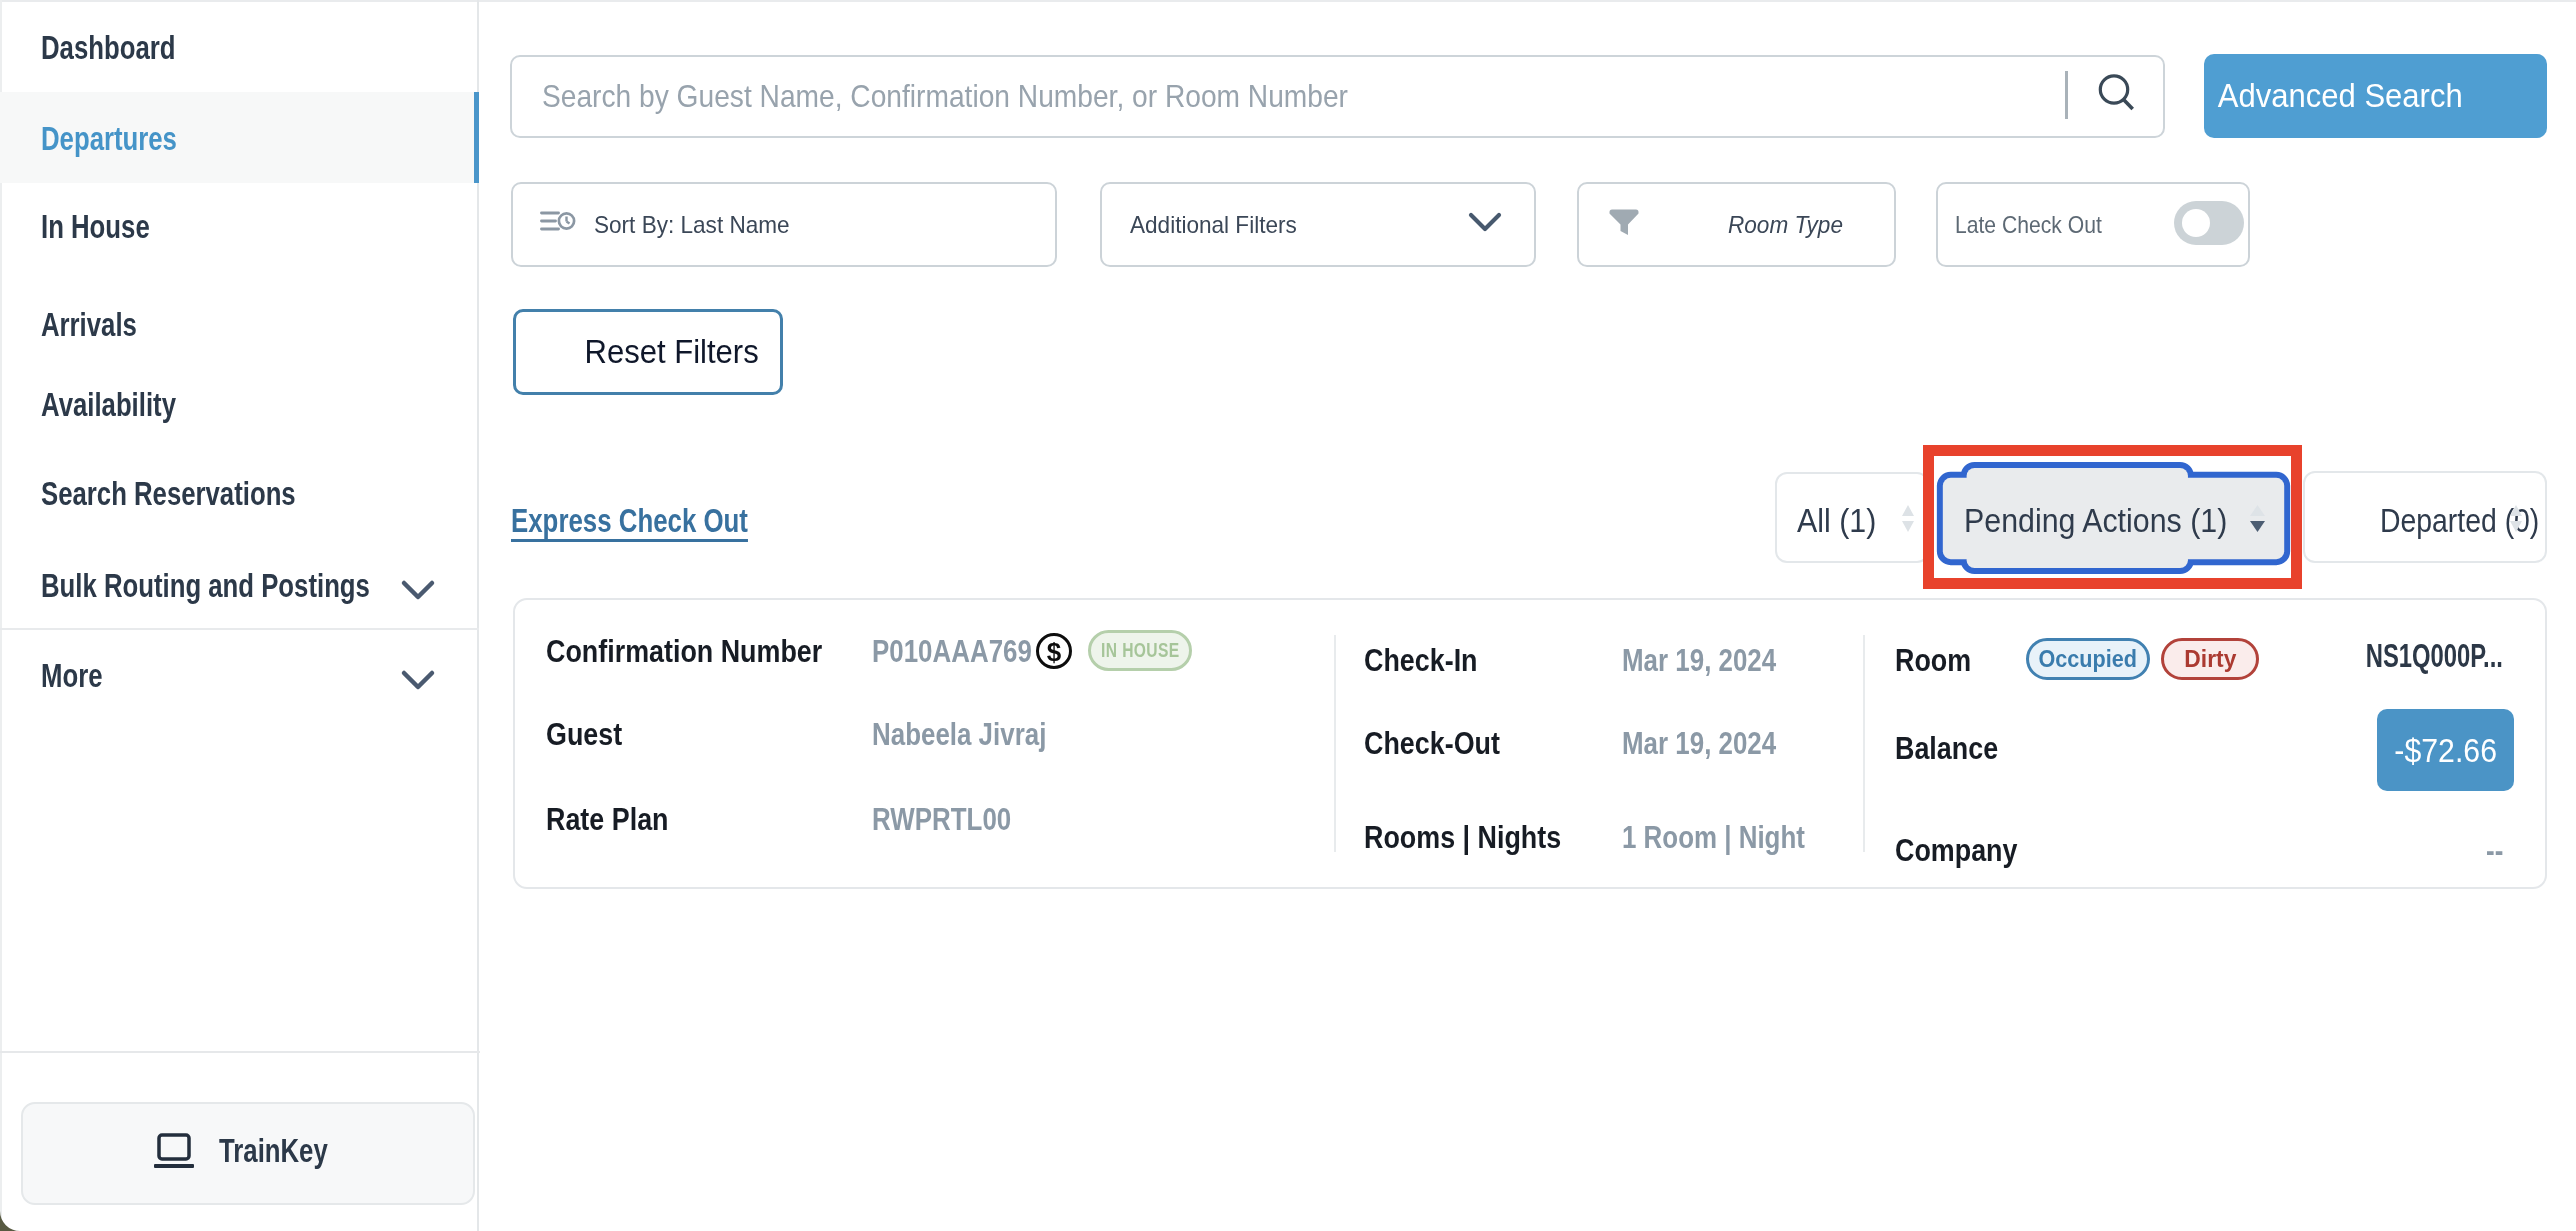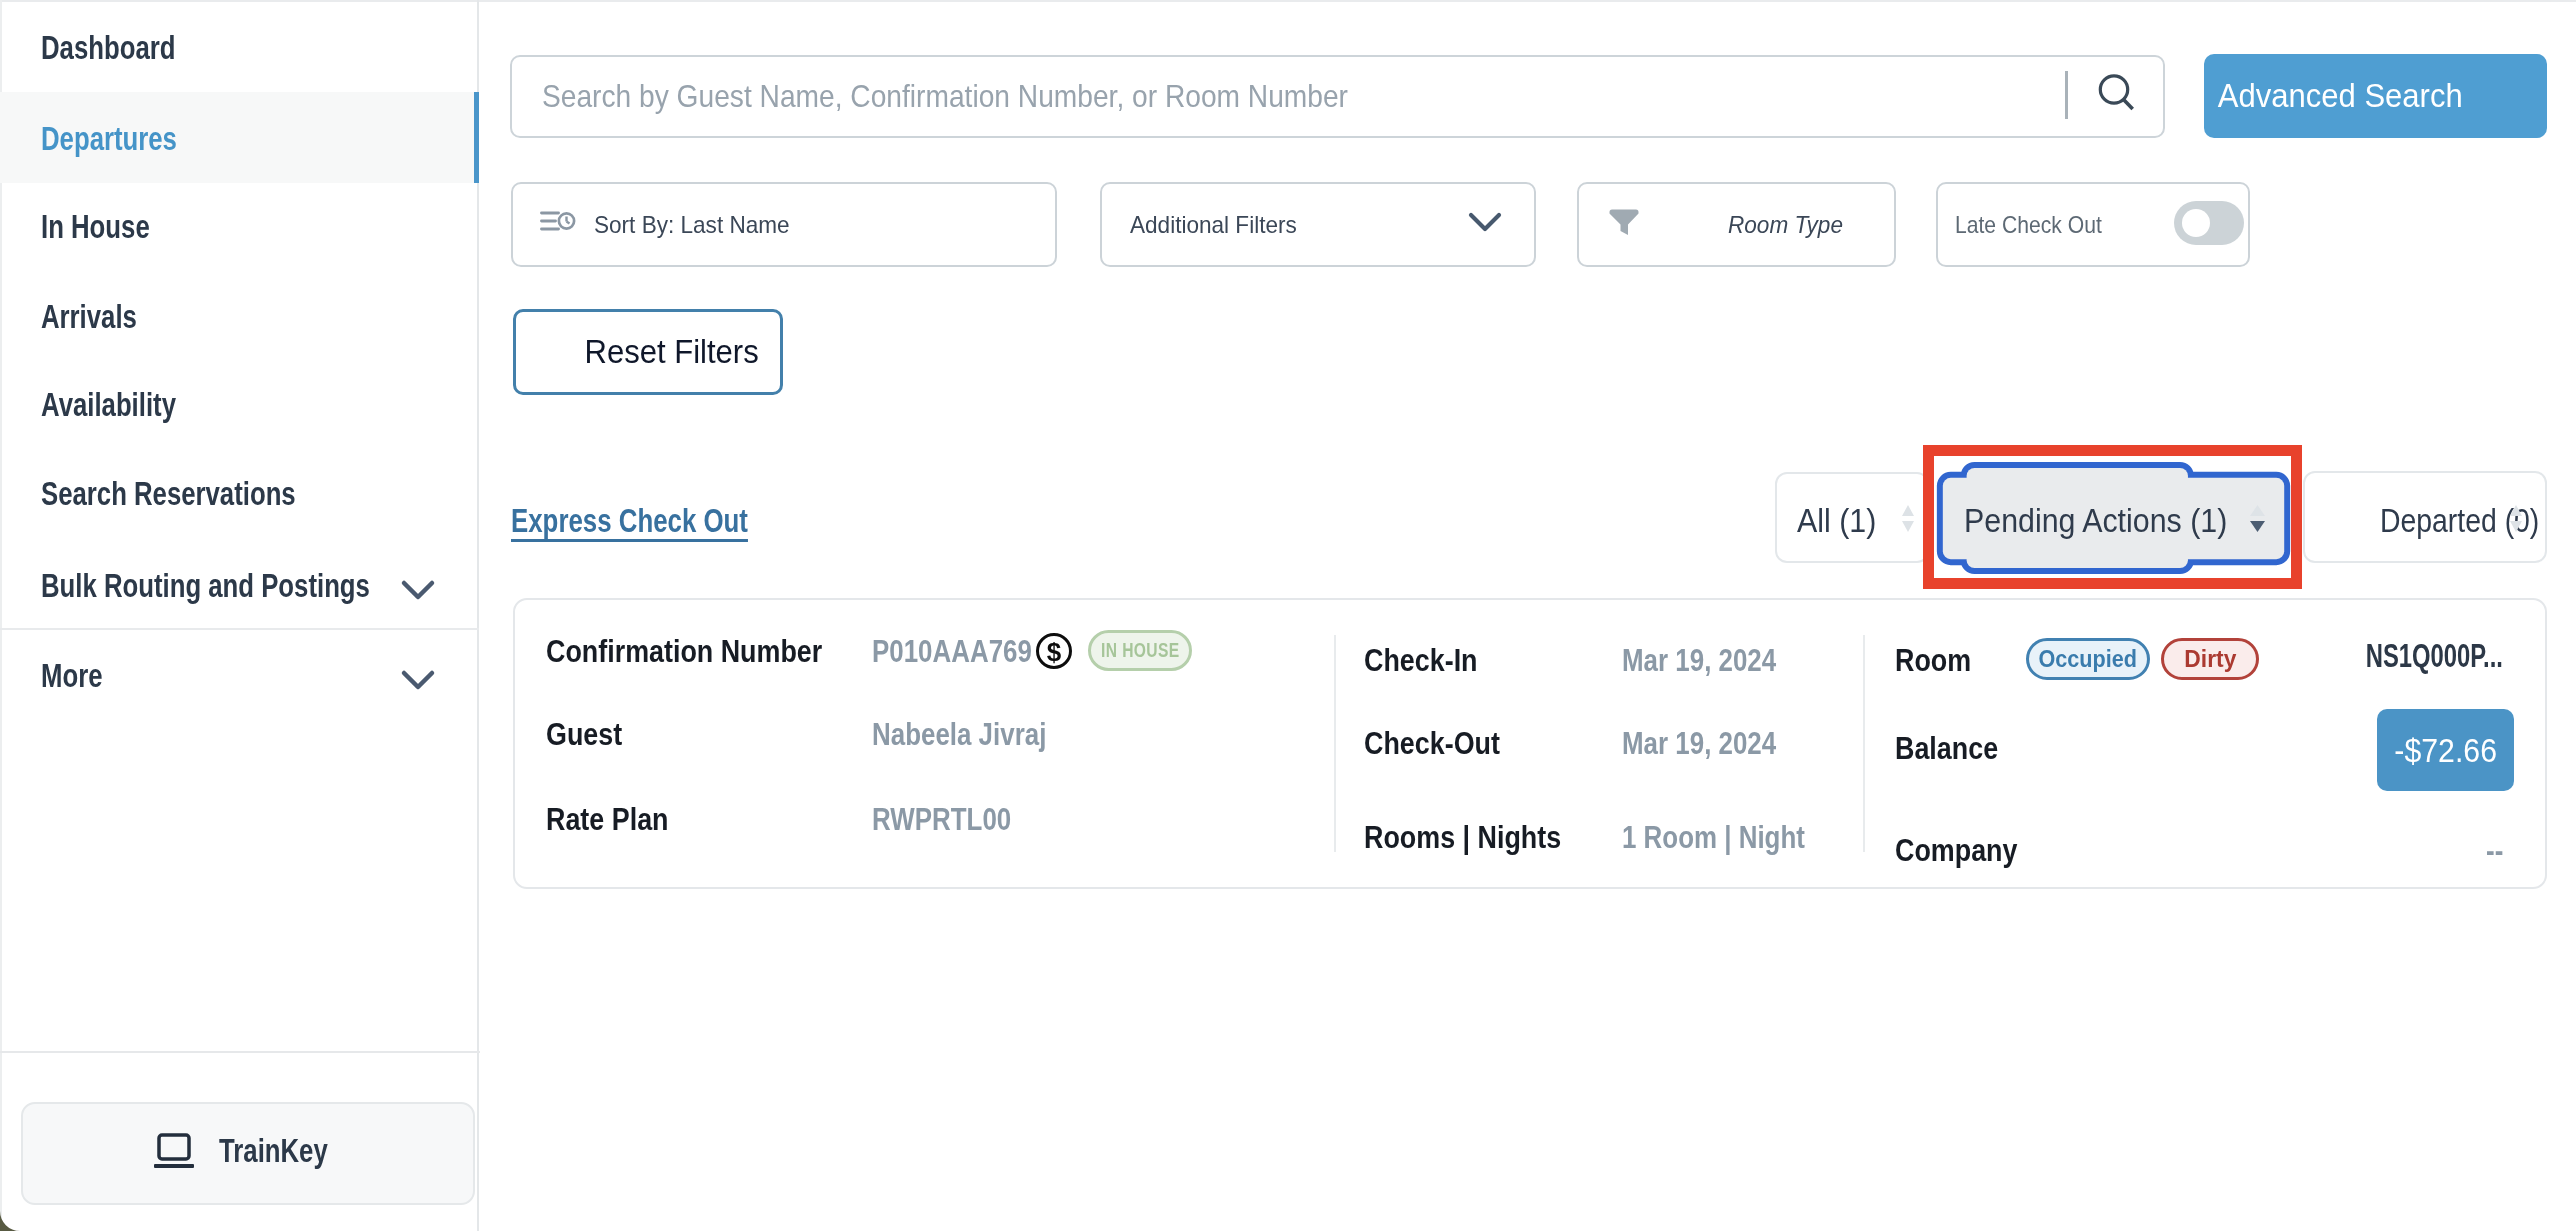--- a/index.html
+++ b/index.html
@@ -27,21 +27,21 @@
 
 <div class="abs" style="left:0;top:0;width:2576px;height:2px;background:#e9ebed;"></div>
 <div class="abs" style="left:0;top:0;width:2px;height:1231px;background:#eceeef;"></div>
 
 <div class="abs" style="left:0;top:0;width:479px;height:1231px;border-right:2px solid #e4e7e9;"></div>
 <div class="abs nav" style="left:41px;top:29px;"><span class="sx">Dashboard</span></div>
 <div class="abs" style="left:0;top:92px;width:479px;height:91px;background:#f7f8f8;"></div>
 <div class="abs" style="left:474px;top:92px;width:5px;height:91px;background:#4a96ca;"></div>
 <div class="abs nav" style="left:41px;top:120px;color:#4594c8;"><span class="sx">Departures</span></div>
 <div class="abs nav" style="left:41px;top:208px;"><span class="sx">In House</span></div>
-<div class="abs nav" style="left:41px;top:298px;"><span class="sx">Arrivals</span></div>
+<div class="abs nav" style="left:41px;top:306px;"><span class="sx">Arrivals</span></div>
 <div class="abs nav" style="left:41px;top:386px;"><span class="sx">Availability</span></div>
 <div class="abs nav" style="left:41px;top:475px;"><span class="sx">Search Reservations</span></div>
 <div class="abs nav" style="left:41px;top:567px;"><span class="sx">Bulk Routing and Postings</span></div>
 <svg class="abs" style="left:400px;top:578px;" width="36" height="26" viewBox="0 0 36 26">
     <path d="M4 5 L18 19 L32 5" fill="none" stroke="#4a5a70" stroke-width="4.5" stroke-linecap="round" stroke-linejoin="round"></path>
   </svg>
 <div class="abs" style="left:0;top:628px;width:479px;height:2px;background:#e8eaec;"></div>
 <div class="abs nav" style="left:41px;top:657px;"><span class="sx">More</span></div>
 <svg class="abs" style="left:400px;top:668px;" width="36" height="26" viewBox="0 0 36 26">
     <path d="M4 5 L18 19 L32 5" fill="none" stroke="#4a5a70" stroke-width="4.5" stroke-linecap="round" stroke-linejoin="round"></path>

